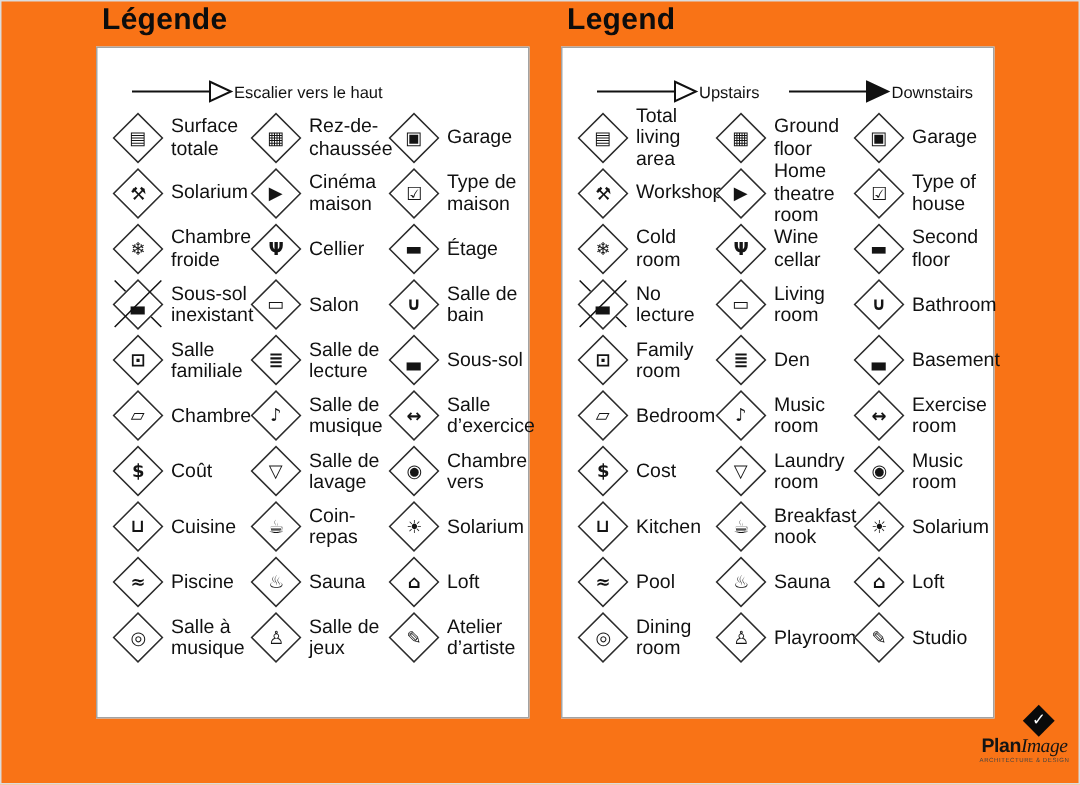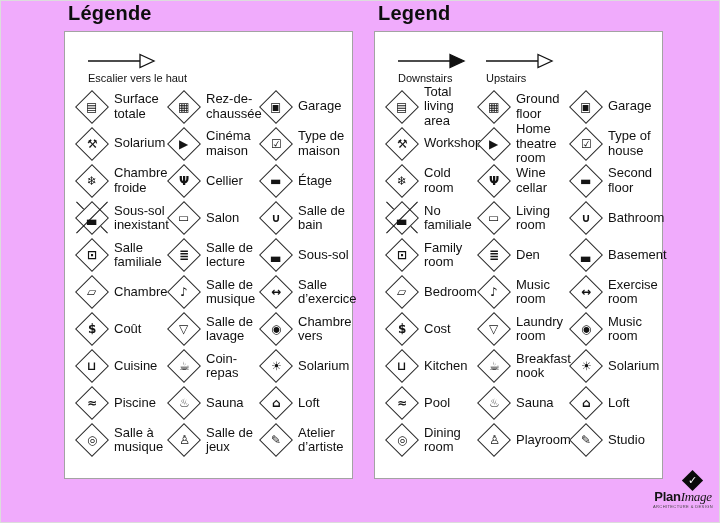--- a/index.html
+++ b/index.html
@@ -1,34 +1,34 @@
 <!DOCTYPE html>
 <html><head>
 <meta charset="utf-8">
 <style>
   html,body{margin:0;padding:0;background:#fff;}
   #canvas{
-    position:relative;width:718px;height:521px;background:#f0abfc;
+    position:relative;width:718px;height:521px;background:#f97316;
     border:1px solid #dcdcdc;overflow:hidden;
     font-family:"Liberation Sans","DejaVu Sans",sans-serif;color:#141414;
   }
   .panel-title{
     position:absolute;top:1px;font-size:20px;font-weight:bold;
     letter-spacing:.2px;color:#0d0d0d;
   }
   #title-fr{left:67px;}
   #title-en{left:377px;}
   .panel{
     position:absolute;top:30px;width:287px;height:446px;
     background:#fff;border:1px solid #a3a3a3;
   }
   #panel-fr{left:63px;}
   #panel-en{left:373px;}
   .arrows{display:flex;gap:20px;margin:21px 0 4px 23px;}
-  .arrow-block{display:flex;flex-direction:column;align-items:flex-start;}
+  .arrow-block{display:flex;flex-direction:row;align-items:flex-start;}
   .arrow-svg{display:block;}
   .arrow-label{font-size:11px;margin-top:3px;white-space:nowrap;color:#111;}
   .grid{
     display:grid;grid-template-columns:92px 92px 91px;grid-auto-rows:37.1px;
     padding-left:9px;margin-top:1px;
   }
   .cell{display:flex;align-items:center;gap:4px;overflow:visible;}
   .diamond-wrap{
     position:relative;flex:0 0 36px;width:36px;height:36px;
     display:flex;align-items:center;justify-content:center;
@@ -353,31 +353,31 @@
           <span class="cell-label">Atelier d’artiste</span>
         </div>
       </div>
   </div>
 
   <div class="panel" id="panel-en">
     <div class="arrows">
       <div class="arrow-block">
         <svg class="arrow-svg" width="68" height="16" viewBox="0 0 68 16">
           <line x1="0" y1="8" x2="52" y2="8" stroke="#111" stroke-width="1.4"></line>
+          <polygon points="52,1.5 66,8 52,14.5" fill="#ffffff" stroke="#111" stroke-width="1.3"></polygon>
+        </svg>
+        <span class="arrow-label">Upstairs</span>
+      </div>
+      <div class="arrow-block">
+        <svg class="arrow-svg" width="68" height="16" viewBox="0 0 68 16">
+          <line x1="0" y1="8" x2="52" y2="8" stroke="#111" stroke-width="1.4"></line>
           <polygon points="52,1.5 66,8 52,14.5" fill="#111" stroke="#111" stroke-width="1.3"></polygon>
         </svg>
         <span class="arrow-label">Downstairs</span>
       </div>
-      <div class="arrow-block">
-        <svg class="arrow-svg" width="68" height="16" viewBox="0 0 68 16">
-          <line x1="0" y1="8" x2="52" y2="8" stroke="#111" stroke-width="1.4"></line>
-          <polygon points="52,1.5 66,8 52,14.5" fill="#ffffff" stroke="#111" stroke-width="1.3"></polygon>
-        </svg>
-        <span class="arrow-label">Upstairs</span>
-      </div>
     </div>
     <div class="grid">
 
         <div class="cell">
           <span class="diamond-wrap">
             <span class="diamond">
               <span class="glyph">▤</span>
             </span>
           </span>
           <span class="cell-label">Total living area</span>
@@ -454,21 +454,21 @@
           </span>
           <span class="cell-label">Second floor</span>
         </div>
 
         <div class="cell">
           <span class="diamond-wrap crossed">
             <span class="diamond">
               <span class="glyph">▃</span>
             </span>
           </span>
-          <span class="cell-label">No familiale</span>
+          <span class="cell-label">No lecture</span>
         </div>
 
         <div class="cell">
           <span class="diamond-wrap">
             <span class="diamond">
               <span class="glyph">▭</span>
             </span>
           </span>
           <span class="cell-label">Living room</span>
         </div>

